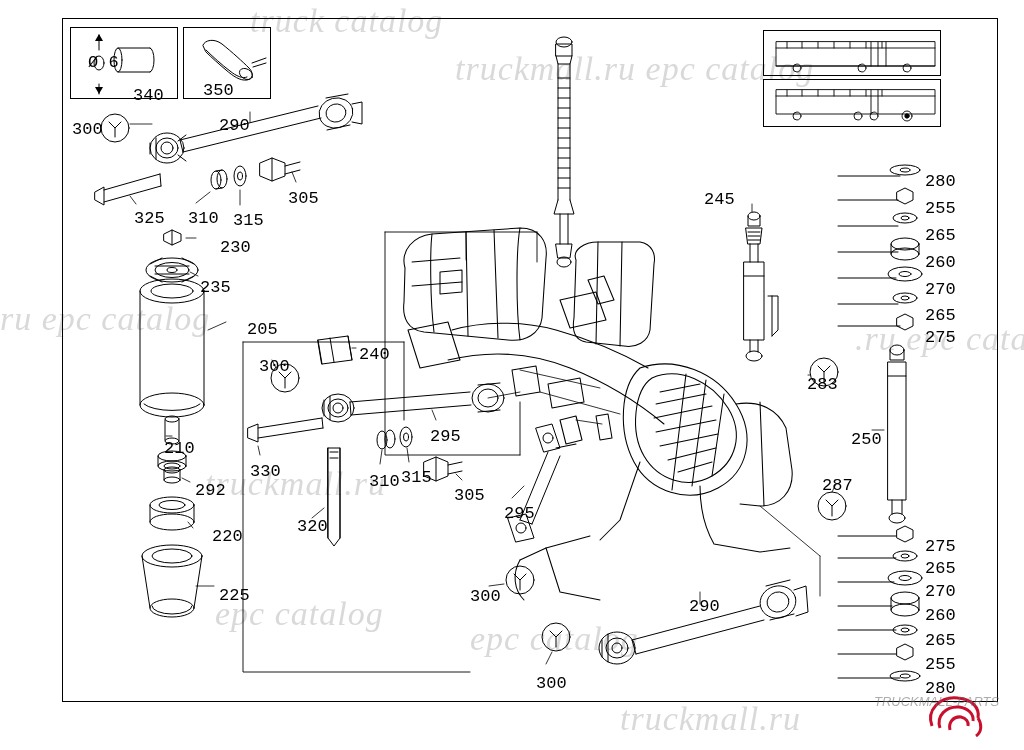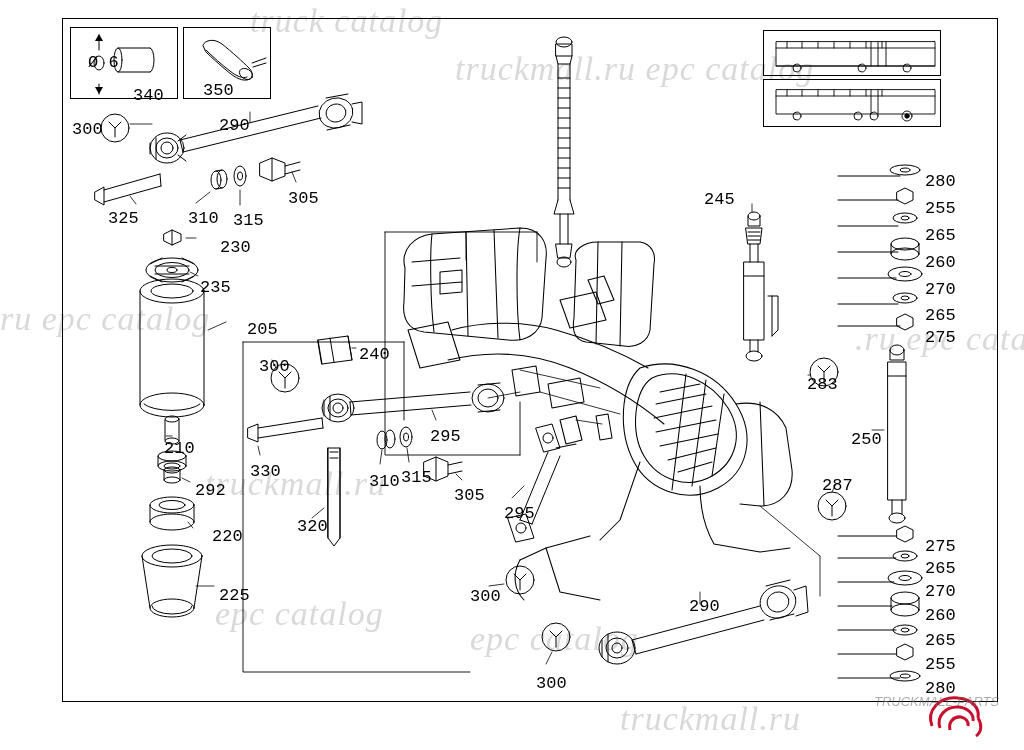--- a/index.html
+++ b/index.html
@@ -447,21 +447,21 @@
   </svg>
 
   <div class="lbl" style="left:88px;top:53px;">Ø 6</div>
   <div class="lbl" style="left:133px;top:79px;margin-top:7px;">340</div>
   <div class="lbl" style="left:203px;top:81px;">350</div>
 
   <div id="callout-layer">
       <div class="lbl" style="left: 72px; top: 120px;">300</div>
       <div class="lbl" style="left: 219px; top: 116px;">290</div>
       <div class="lbl" style="left: 288px; top: 189px;">305</div>
-      <div class="lbl" style="left: 108px; top: 209px;">325</div>
+      <div class="lbl" style="left: 134px; top: 209px;">325</div>
       <div class="lbl" style="left: 188px; top: 209px;">310</div>
       <div class="lbl" style="left: 233px; top: 211px;">315</div>
       <div class="lbl" style="left: 220px; top: 238px;">230</div>
       <div class="lbl" style="left: 200px; top: 278px; text-align: right;">235</div>
       <div class="lbl" style="left: 231px; top: 320px; margin-left: 16px;">205</div>
       <div class="lbl" style="left: 164px; top: 439px;">210</div>
       <div class="lbl" style="left: 195px; top: 481px;">292</div>
       <div class="lbl" style="left: 212px; top: 527px;">220</div>
       <div class="lbl" style="left: 219px; top: 586px;">225</div>
       <div class="lbl" style="left: 259px; top: 357px;">300</div>

